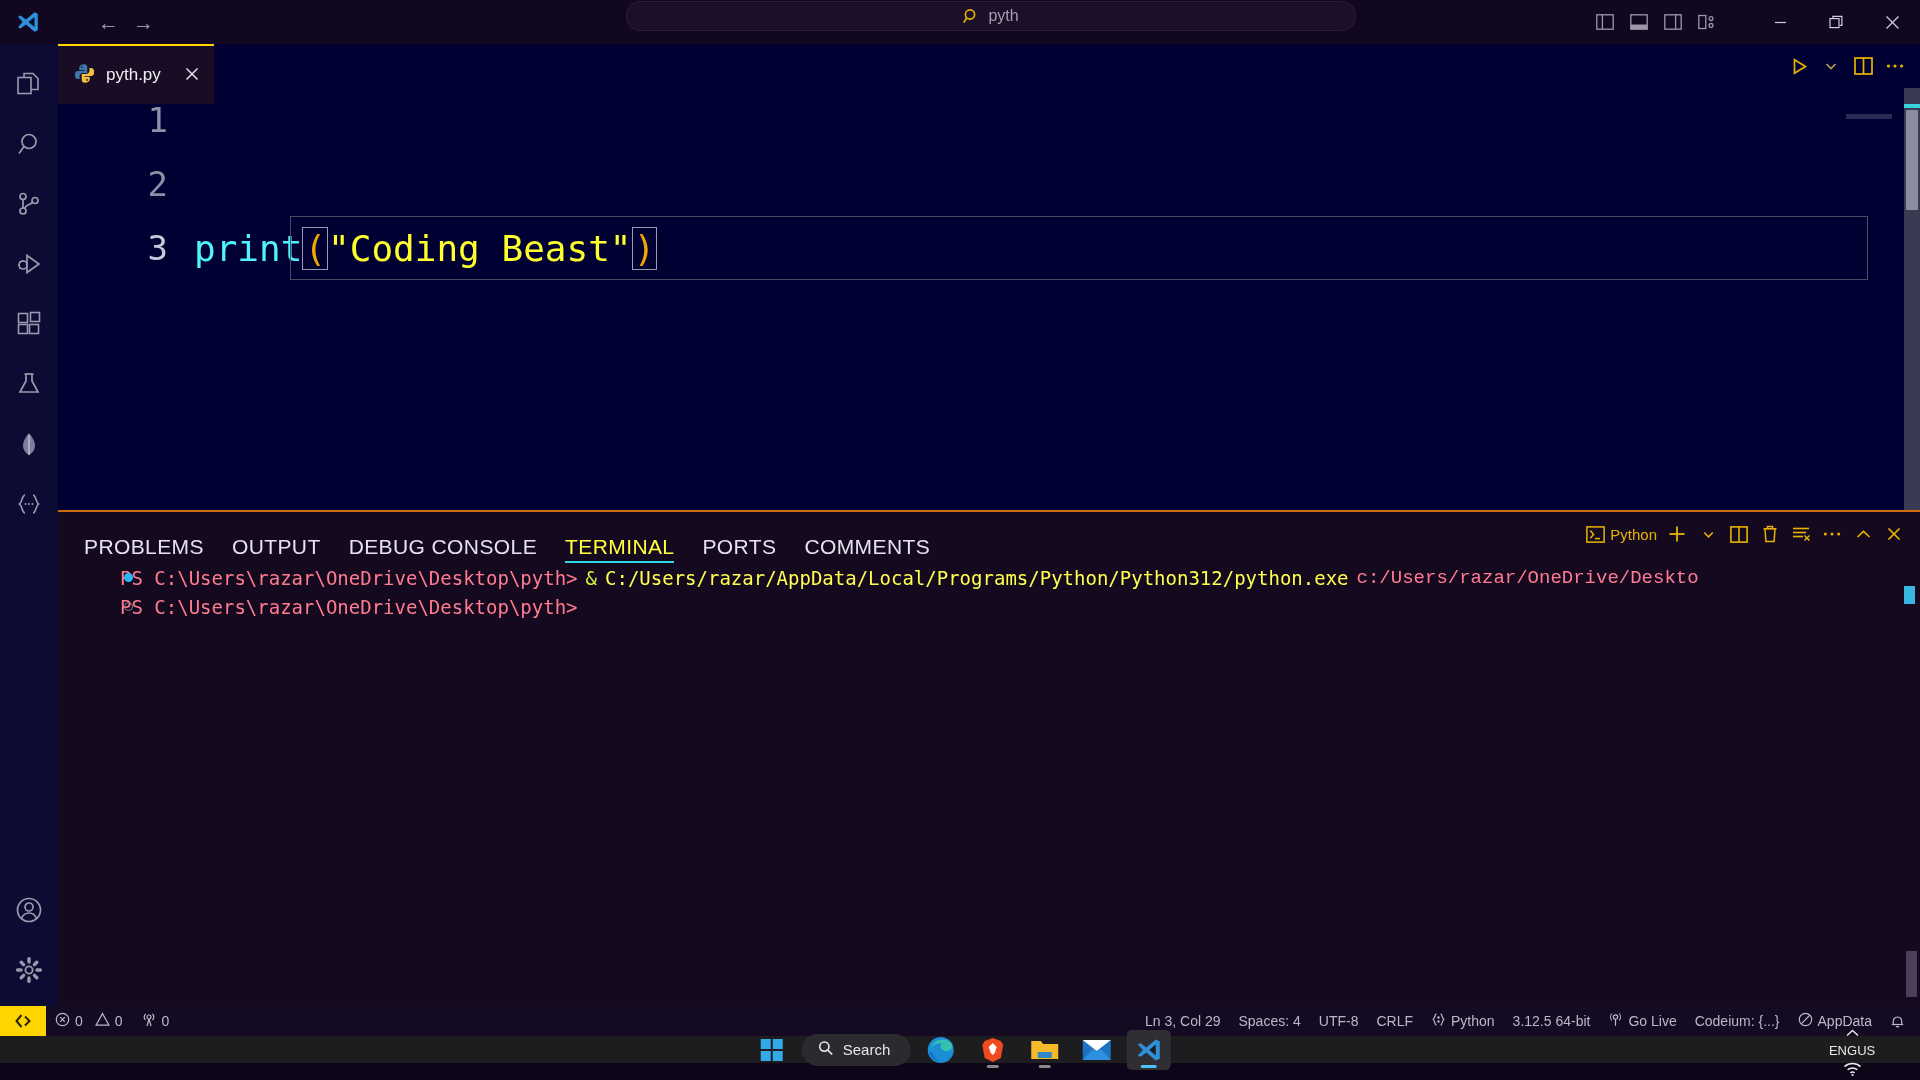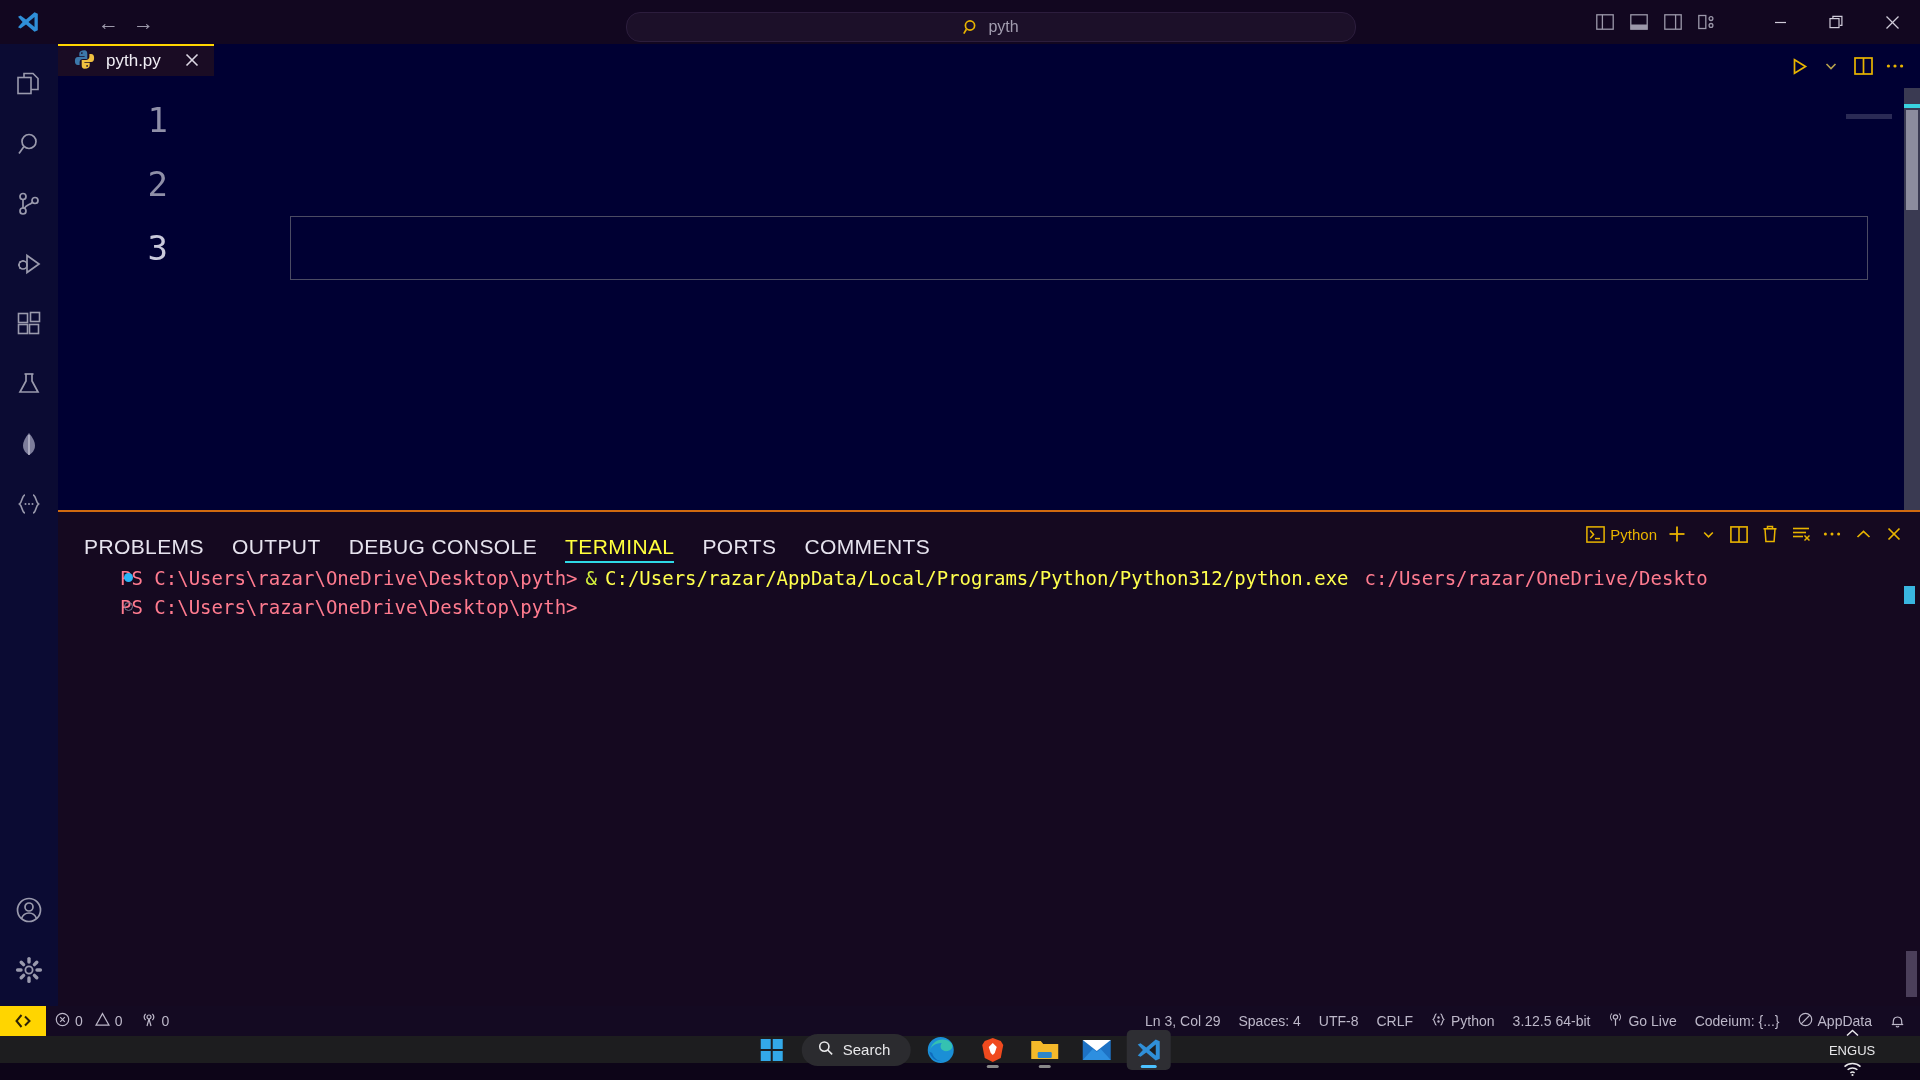--- a/index.html
+++ b/index.html
@@ -20,21 +20,21 @@
   }
   .vscode-logo { width: 56px; height: 44px; display: flex; align-items: center; justify-content: center; }
   .menu { display: flex; align-items: center; height: 44px; }
   .menu-item {
     color: #b9b6c2; font-size: 17px; padding: 3px 12px; line-height: 22px;
     cursor: default; border-radius: 3px;
   }
   .nav-arrows { display: flex; align-items: center; gap: 14px; margin-left: 42px; }
   .nav-arrow { color: #9c98aa; font-size: 21px; line-height: 1; cursor: default; }
   .searchbar {
-    position: absolute; left: 626px; top: 12px; width: 730px; height: 30px;
+    position: absolute; left: 626px; top: 1px; width: 730px; height: 30px;
     background: #1c1029; border: 1px solid #2c1d3d; border-radius: 14px;
     display: flex; align-items: center; justify-content: center; gap: 8px;
   }
   .searchbar .s-icon { color: #e8b400; display: flex; }
   .searchbar .s-text { color: #a39eb0; font-size: 16px; }
   .tb-right { position: absolute; right: 0; top: 0; height: 44px; display: flex; align-items: center; }
   .layout-btn { width: 34px; height: 44px; display: flex; align-items: center; justify-content: center; cursor: default; }
   .win-btns { display: flex; height: 44px; margin-left: 28px; }
   .win-btn { width: 56px; height: 44px; display: flex; align-items: center; justify-content: center; cursor: default; }
 
@@ -52,21 +52,21 @@
   }
 
   
   .editor-area {
     position: absolute; left: 58px; top: 44px; width: 1862px; height: 466px;
     background: #000033;
   }
   .tabbar { height: 44px; display: flex; background: #000033; position: relative; }
   .tab {
     display: flex; align-items: center; gap: 11px; padding: 0 14px 0 16px;
-    height: 32px; background: #1a0c24; position: relative; cursor: default;
+    height: 60px; background: #1a0c24; position: relative; cursor: default;
     border-top: 2px solid #ffd500;
   }
   .tab .tab-label { color: #f0eef5; font-size: 17px; }
   .tab .tab-close { color: #dcd8e4; font-size: 18px; margin-left: 12px; line-height: 1; }
   .editor-actions { position: absolute; right: 10px; top: 0; height: 44px; display: flex; align-items: center; gap: 2px; }
   .ea-btn { width: 30px; height: 32px; display: flex; align-items: center; justify-content: center; color: #e8b400; cursor: default; }
 
   .code-wrap { position: relative; height: 422px; overflow: hidden; }
   .code-line { position: relative; height: 64px; display: flex; align-items: center; }
   .ln {
@@ -371,20 +371,23 @@
     <div class="code-wrap">
       <div class="code-line">
         <div class="ln">1</div>
       </div>
       <div class="code-line">
         <div class="ln">2</div>
       </div>
       <div class="code-line">
         <div class="ln active">3</div>
         <div class="cur-line-box"></div>
+        <div class="code-text">
+          <span class="tok-fn">print</span><span class="tok-paren bracket-box">(</span><span class="tok-str">"Coding Beast"</span><span class="tok-paren bracket-box">)</span>
+        </div>
       </div>
       <div class="minimap-mark"></div>
     </div>
 
     <div class="editor-scroll">
       <div class="cyanmark"></div>
       <div class="thumb"></div>
     </div>
   </div>
 
@@ -459,21 +462,21 @@
         </div>
       </div>
     </div>
 
     <div class="terminal">
       <div class="t-line">
         <span class="t-bullet filled"></span>
         <span class="t-pink">PS C:\Users\razar\OneDrive\Desktop\pyth&gt;</span>
         <span class="t-green" style="margin:0 8px;">&amp;</span>
         <span class="t-yellow">C:/Users/razar/AppData/Local/Programs/Python/Python312/python.exe</span>
-        <span class="t-pink" style="margin-left:16px;">c:/Users/razar/OneDrive/Deskto</span>
+        <span class="t-pink" style="margin-left:8px;font-family:Liberation Mono, monospace;">c:/Users/razar/OneDrive/Deskto</span>
       </div>
       <div class="t-line">
         <span class="t-bullet hollow"></span>
         <span class="t-pink">PS C:\Users\razar\OneDrive\Desktop\pyth&gt;</span>
       </div>
     </div>
 
     <div class="term-scroll">
       <div class="cyanmark"></div>
       <div class="thumb2"></div>

